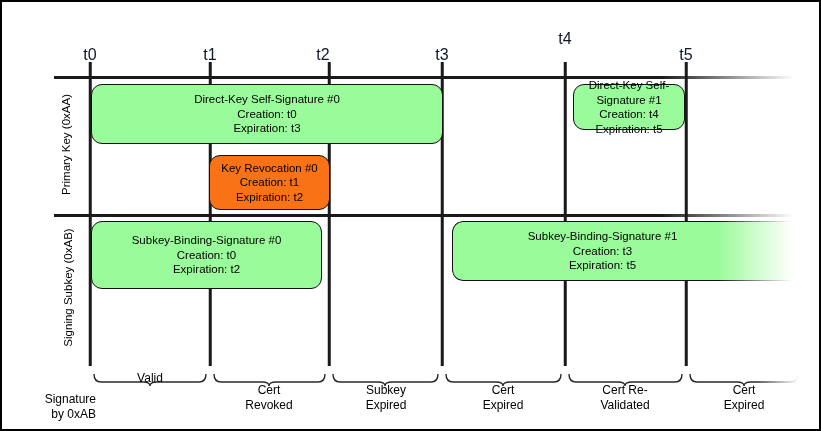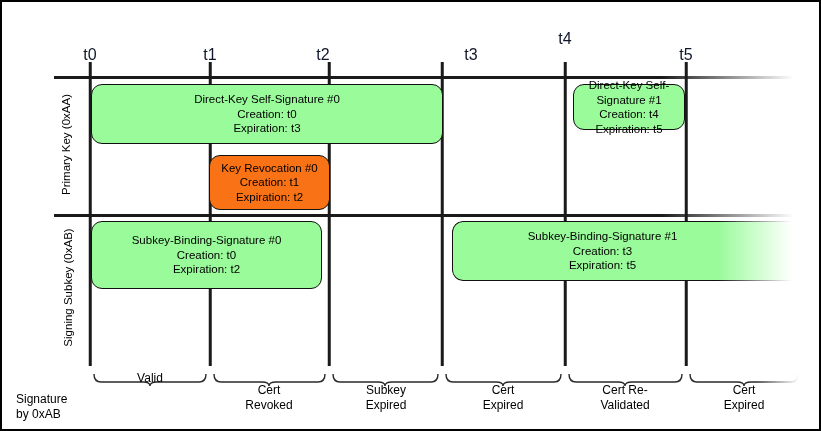--- a/index.html
+++ b/index.html
@@ -81,21 +81,21 @@
     border-radius: 11px 0 0 11px;
     -webkit-mask-image: linear-gradient(to right, #000 0%, #000 78%, rgba(0,0,0,0) 100%);
             mask-image: linear-gradient(to right, #000 0%, #000 78%, rgba(0,0,0,0) 100%);
   }
 
   
   .legend-title {
     position: absolute;
     font-size: 12px;
     line-height: 15px;
-    text-align: left;
+    text-align: right;
     color: #000;
   }
   .brace {
     position: absolute;
     height: 13px;
   }
   .brace svg { display: block; width: 100%; height: 100%; }
   .brace-label {
     position: absolute;
     font-size: 12px;
@@ -107,21 +107,21 @@
   }
 </style>
 </head>
 <body>
 
 <div id="canvas">
 
   <div class="tick-label" style="left:88px;  top:44px;">t0</div>
   <div class="tick-label" style="left:208px; top:44px;">t1</div>
   <div class="tick-label" style="left:321px; top:44px;">t2</div>
-  <div class="tick-label" style="left:440px; top:44px;margin-left:29px;">t3</div>
+  <div class="tick-label" style="left:440px; top:44px;">t3</div>
   <div class="tick-label" style="left:563px; top:28px;">t4</div>
   <div class="tick-label" style="left:684px; top:44px;">t5</div>
 
   <div class="vline" style="left:88px;  top:60px; height:304px;"></div>
   <div class="vline" style="left:208px; top:60px; height:304px;"></div>
   <div class="vline" style="left:327px; top:60px; height:304px;"></div>
   <div class="vline" style="left:440px; top:60px; height:304px;"></div>
   <div class="vline" style="left:563px; top:60px; height:304px;"></div>
   <div class="vline" style="left:684px; top:60px; height:304px;"></div>
 

